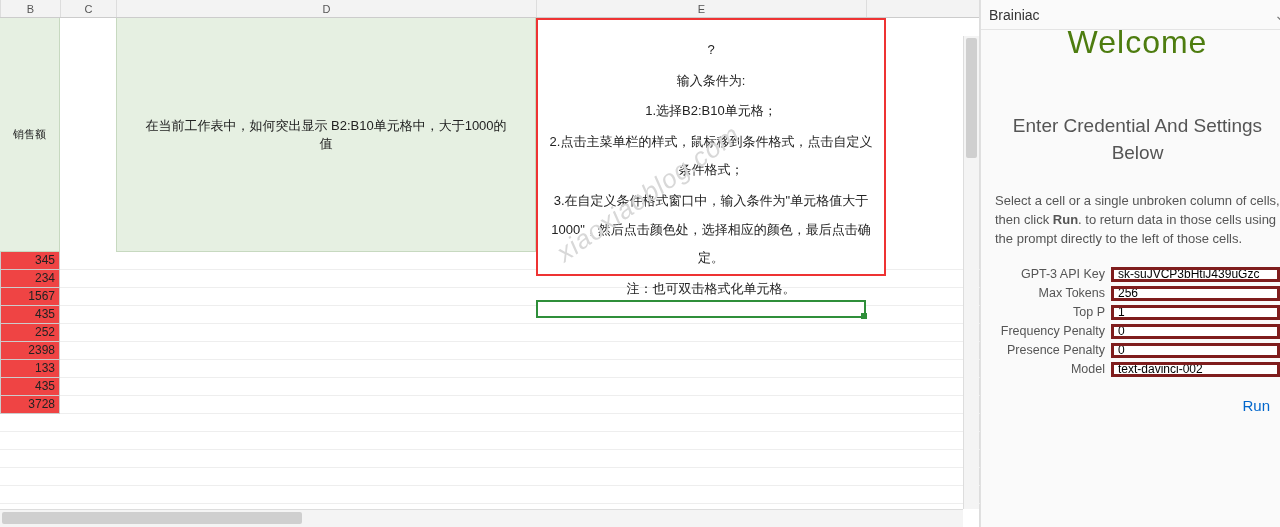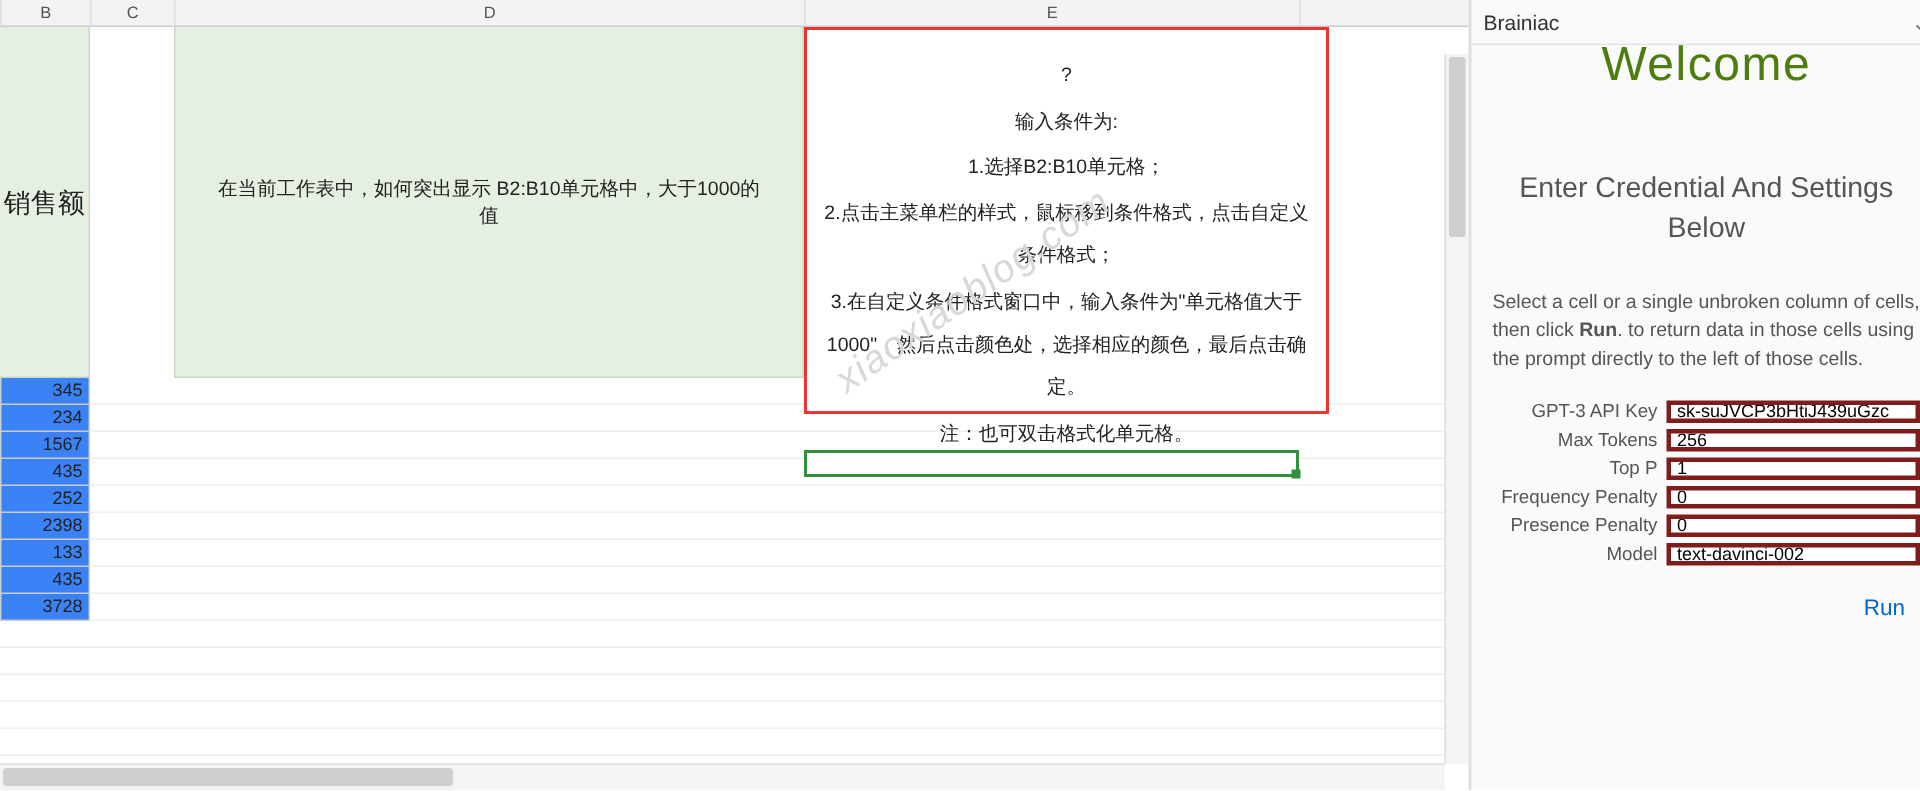--- a/index.html
+++ b/index.html
@@ -17,32 +17,32 @@
   .col-headers .cD { width: 420px; flex: 0 0 auto; }
   .col-headers .cE { width: 330px; flex: 0 0 auto; }
 
   .grid-body { position: relative; width: 100%; height: calc(100% - 18px); }
 
   
   .light-rows { position: absolute; left: 0; top: 234px; width: 980px; }
   .light-rows div { height: 18px; border-bottom: 1px solid #eee; }
 
   
-  .b-top { position: absolute; left: 0; top: 0; width: 60px; height: 234px; background: #e6f0e2; border-right: 1px solid #c7d9c0; border-bottom: 1px solid #c7d9c0; display: flex; align-items: center; justify-content: center; font-size: 18px; }
+  .b-top { position: absolute; left: 0; top: 0; width: 60px; height: 234px; background: #e6f0e2; border-right: 1px solid #c7d9c0; border-bottom: 1px solid #c7d9c0; display: flex; align-items: center; justify-content: center; font-size: 11px; }
 
   
   .d-top { position: absolute; left: 116px; top: 0; width: 420px; height: 234px; background: #e6f0e2; border: 1px solid #c7d9c0; border-top: none; display: flex; align-items: center; justify-content: center; font-size: 13px; padding: 24px; text-align: center; }
 
   
   .e-top { position: absolute; left: 536px; top: 0; width: 350px; height: 258px; border: 2px solid #e33; background: #fff; padding: 14px 10px; font-size: 13px; text-align: center; line-height: 2.2; }
   .e-top .q { margin-bottom: 2px; }
   .e-top p { margin: 2px 0; }
 
   
-  .b-cell { position: absolute; left: 0; width: 60px; height: 18px; border: 1px solid #ccc; border-top: none; text-align: right; padding-right: 4px; font-size: 12px; line-height: 17px; background: #3b82f6; }
+  .b-cell { position: absolute; left: 0; width: 60px; height: 18px; border: 1px solid #ccc; border-top: none; text-align: right; padding-right: 4px; font-size: 12px; line-height: 17px; background: #ef4444; }
 
   
   .e-active { position: absolute; left: 536px; width: 330px; height: 18px; border: 2px solid #2f8f3a; background: #fff; }
   .e-active::after { content: ""; position: absolute; right: -3px; bottom: -3px; width: 6px; height: 6px; background: #2f8f3a; }
 
   
   .v-scroll { position: absolute; right: 0; top: 18px; bottom: 18px; width: 16px; background: #f4f4f4; border-left: 1px solid #ddd; }
   .v-scroll .thumb { position: absolute; left: 2px; top: 2px; right: 2px; height: 120px; background: #cfcfcf; border-radius: 2px; }
   .h-scroll { position: absolute; left: 0; right: 16px; bottom: 0; height: 18px; background: #f4f4f4; border-top: 1px solid #ddd; }
   .h-scroll .thumb { position: absolute; top: 2px; left: 2px; height: 12px; width: 300px; background: #cfcfcf; border-radius: 2px; }

